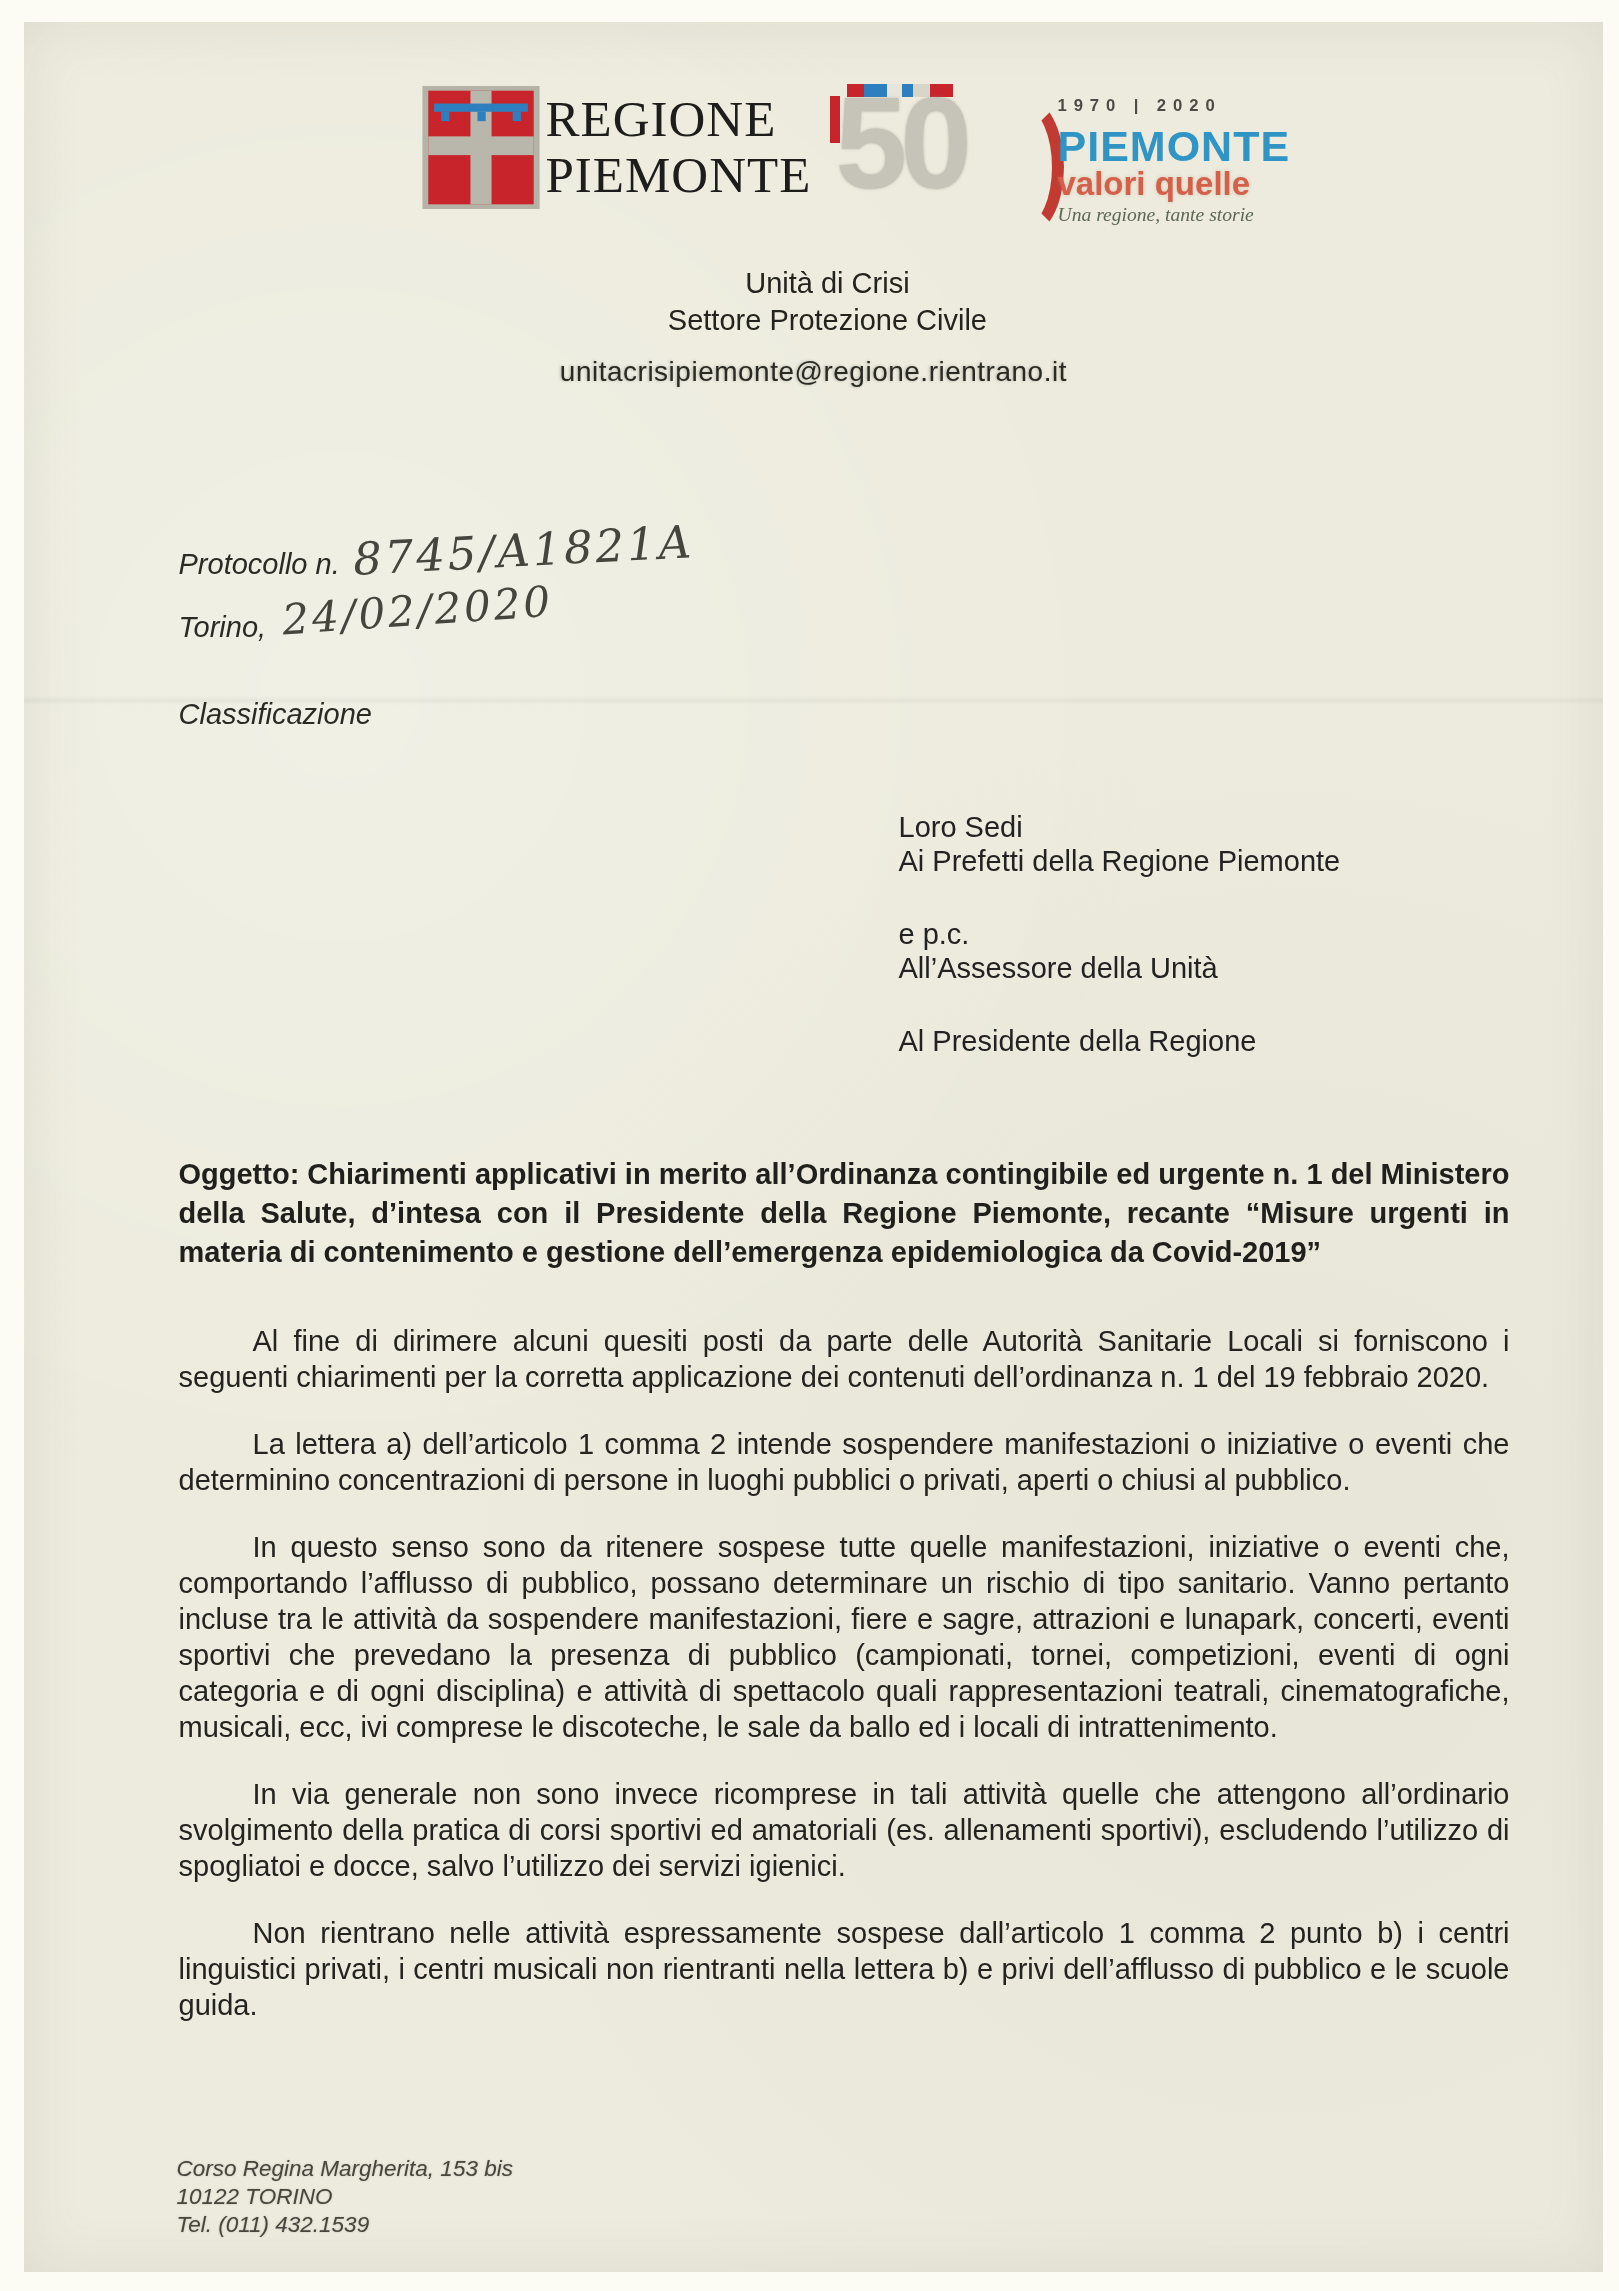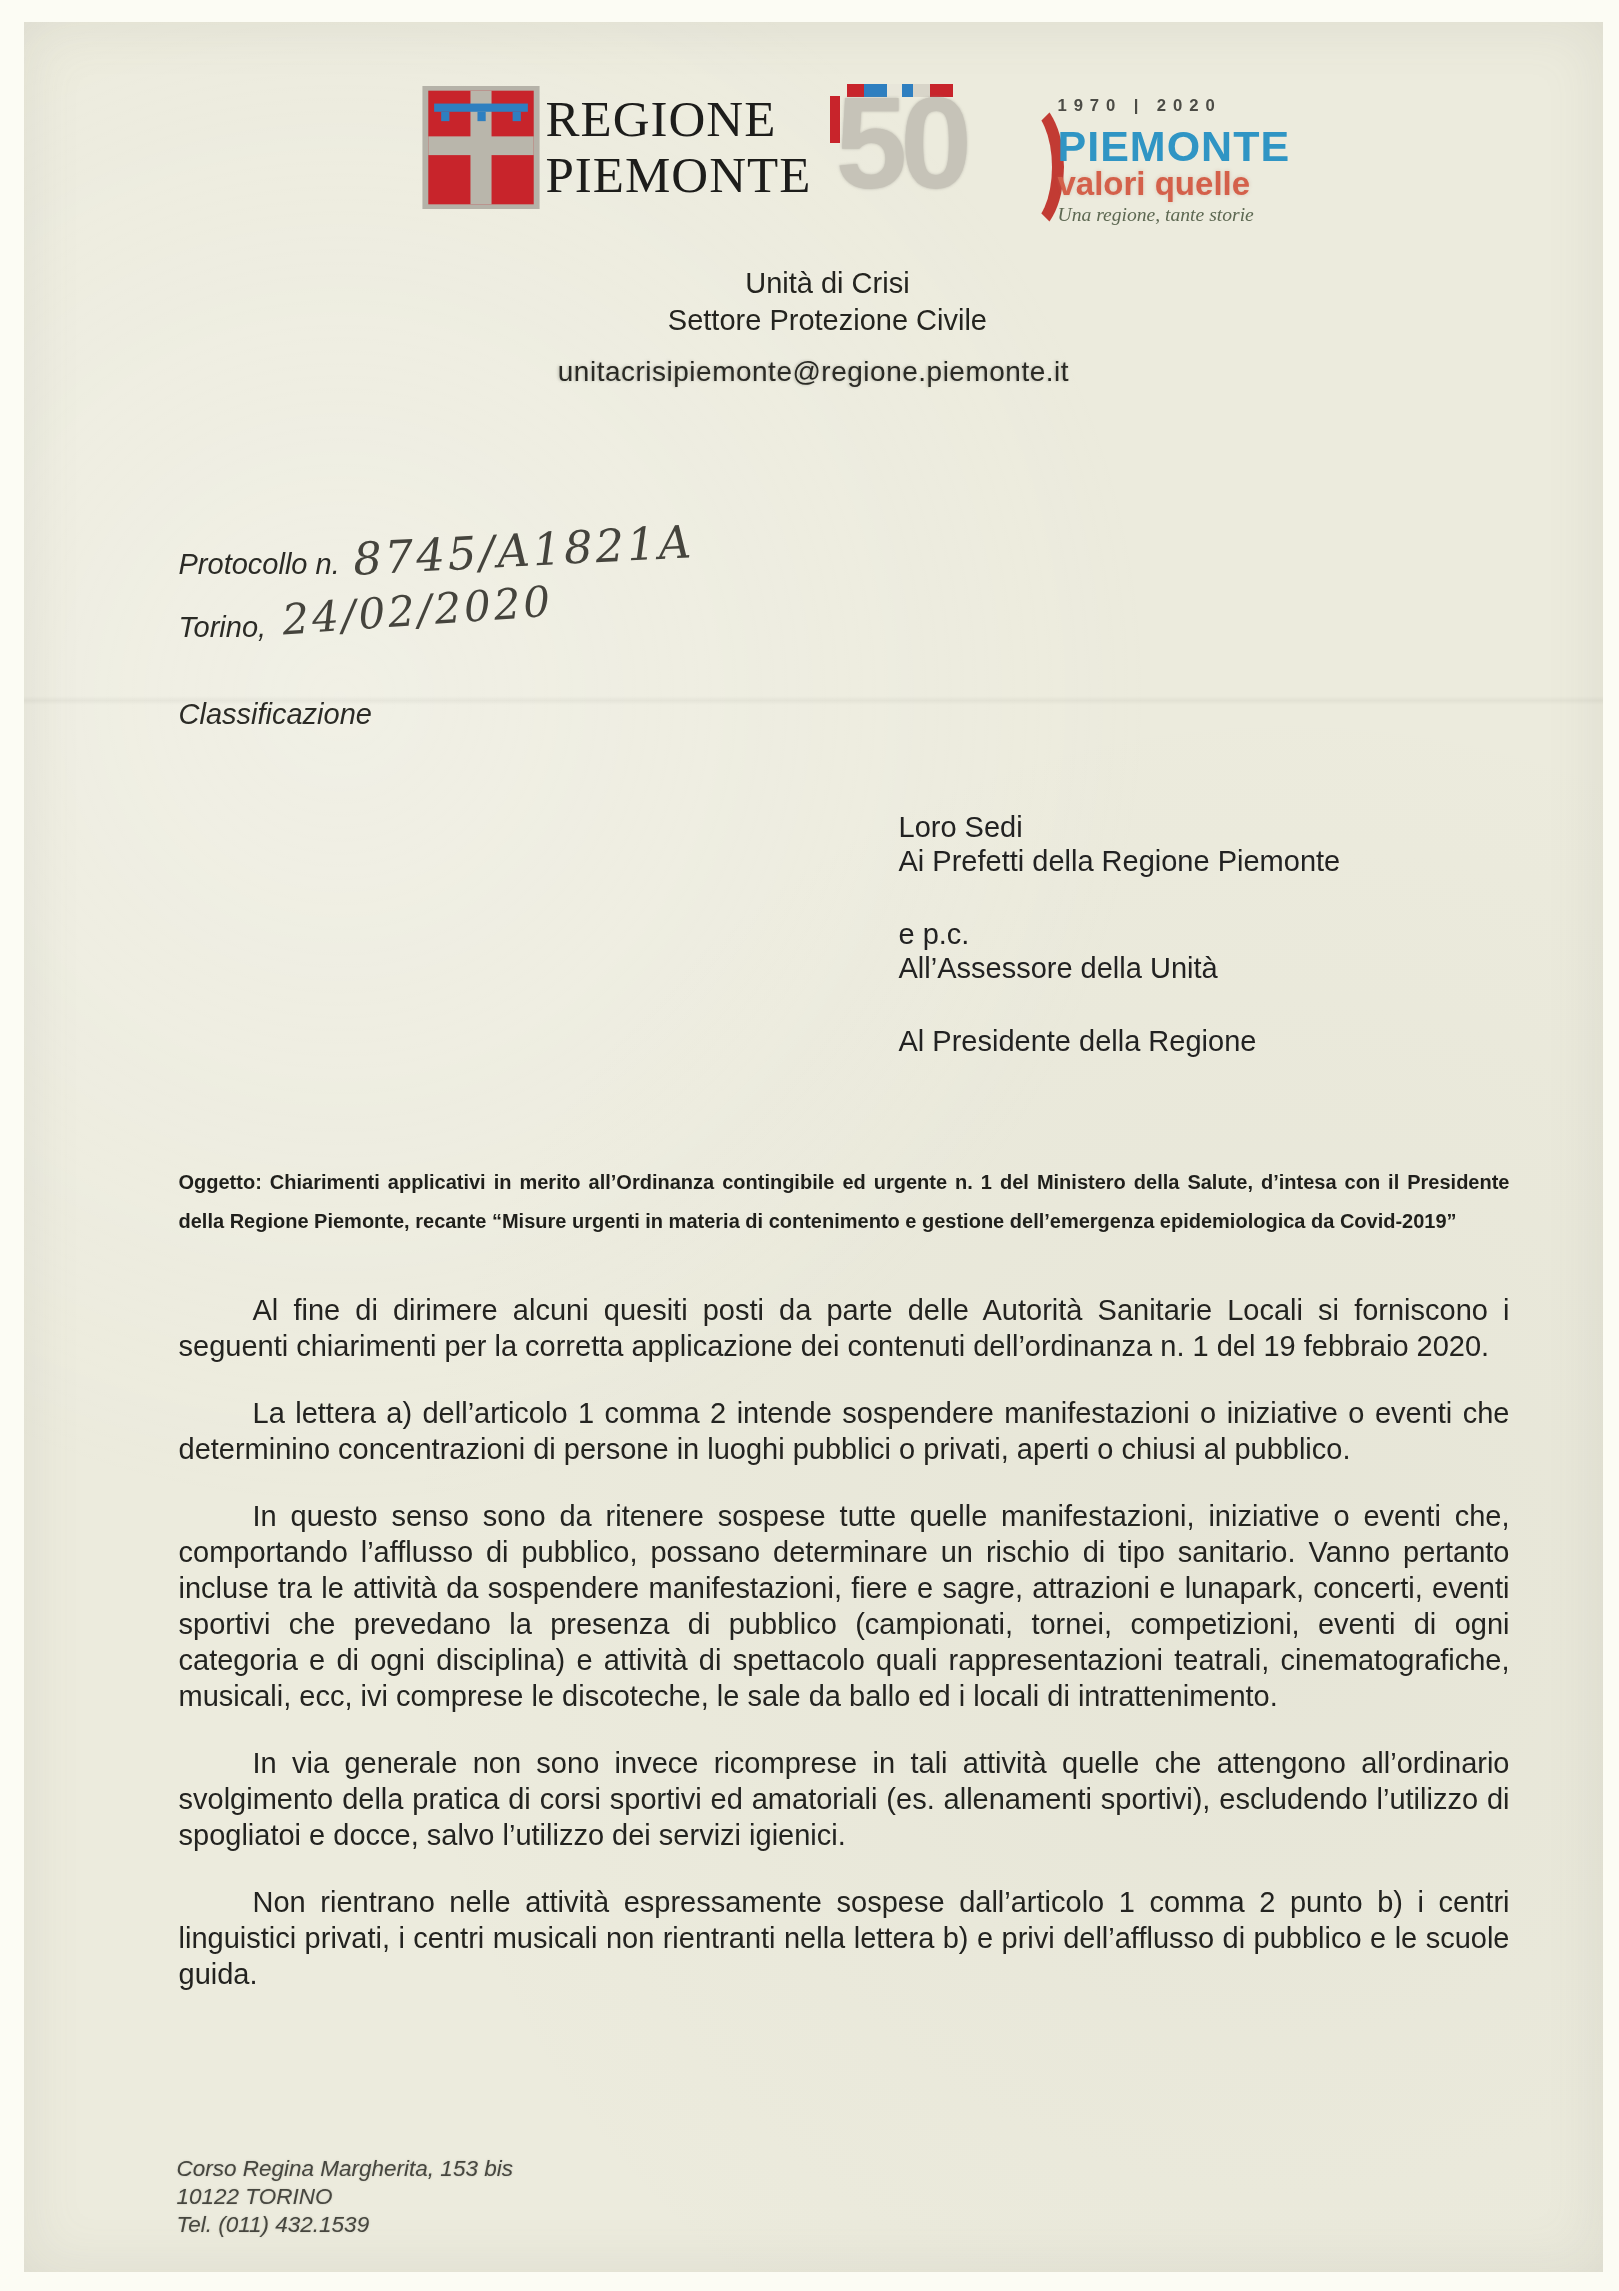--- a/index.html
+++ b/index.html
@@ -75,21 +75,21 @@
   }
   .hand-number{font-size:45px;top:-7.8px;margin-left:13.7px;transform:rotate(-3deg);}
   .hand-date{font-size:42px;top:-11.8px;margin-left:15.7px;transform:rotate(-4deg);}
 
   
   .recipients{position:absolute;left:875px;top:788px;font-size:29px;line-height:34px;color:#222;}
   .recipients .gap{height:39px;}
 
   
   .content{position:absolute;left:155px;top:1129px;width:1331px;text-align:justify;}
-  .subject{margin:12px 0 51px 0;font-weight:bold;font-size:20px;line-height:39px;color:#1f1f1b;}
+  .subject{margin:4px 0 51px 0;font-weight:bold;font-size:29px;line-height:39px;color:#1f1f1b;}
   .para{margin:0 0 31px 0;font-size:29px;line-height:36px;text-indent:74px;color:#232320;}
 
   
   .footer{
     position:absolute;left:153px;top:2133px;
     font-style:italic;font-size:22.5px;line-height:28px;color:#46463f;
     text-shadow:0 0 2px rgba(120,120,108,.4);
   }
 </style>
 </head>
@@ -126,21 +126,21 @@
         <div class="l50-title">PIEMONTE</div>
         <div class="l50-subtitle">valori quelle</div>
         <div class="l50-tagline">Una regione, tante storie</div>
       </div>
     </div>
 
     <div class="org-lines">
       <div>Unità di Crisi</div>
       <div>Settore Protezione Civile</div>
     </div>
-    <div class="email-line">unitacrisipiemonte@regione.piemonte.it</div>
+    <div class="email-line">unitacrisipiemonte@regione.rientrano.it</div>
 
     <div class="proto proto-1">
       <span>Protocollo n.</span><span class="hand hand-number">8745/A1821A</span>
     </div>
     <div class="proto proto-2">
       <span>Torino,</span><span class="hand hand-date">24/02/2020</span>
     </div>
     <div class="classification">Classificazione</div>
 
     <div class="recipients">

